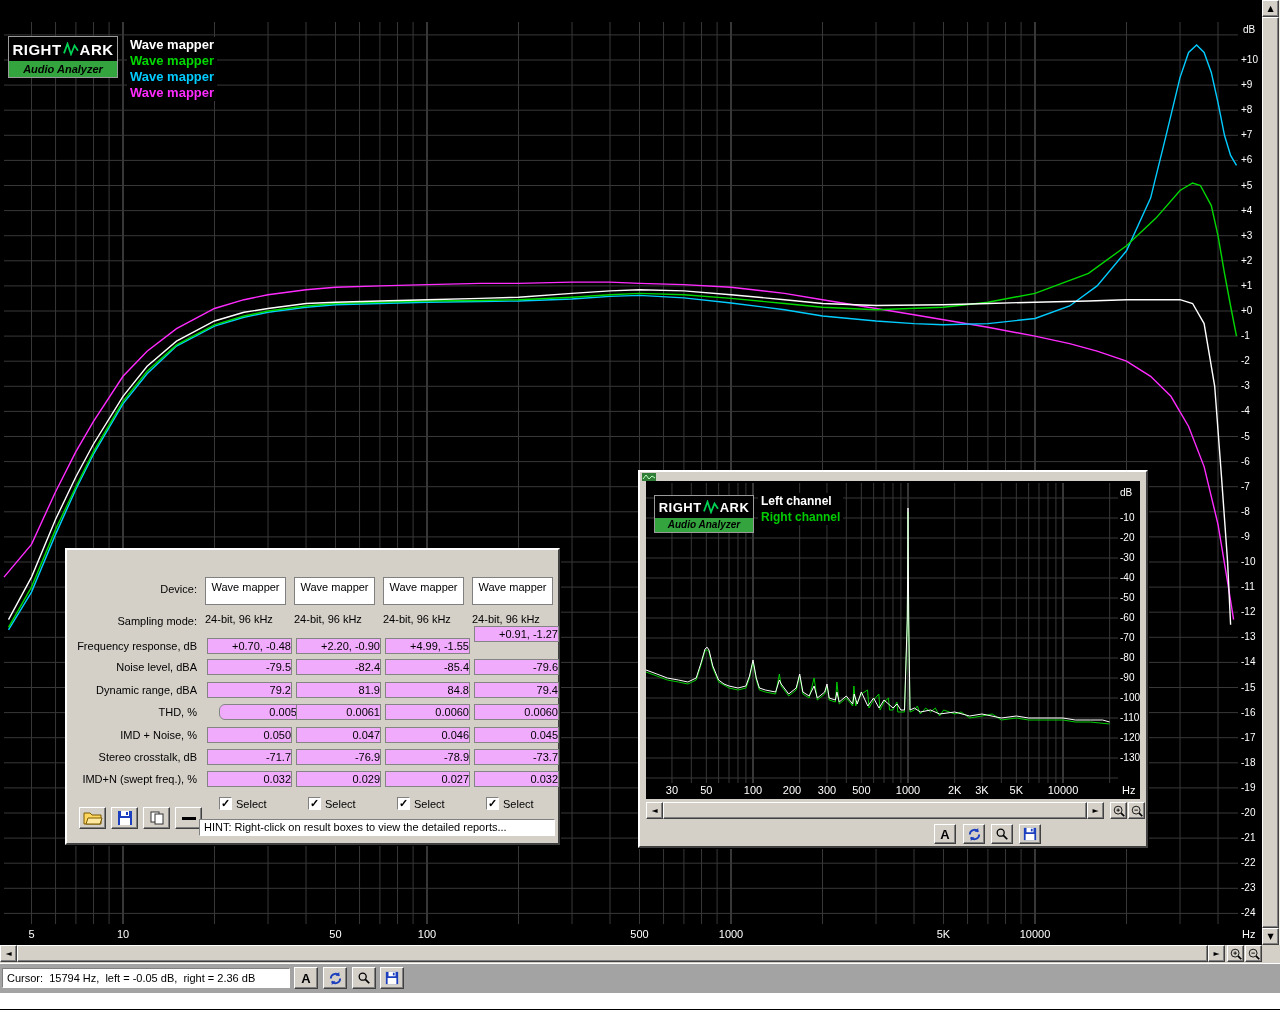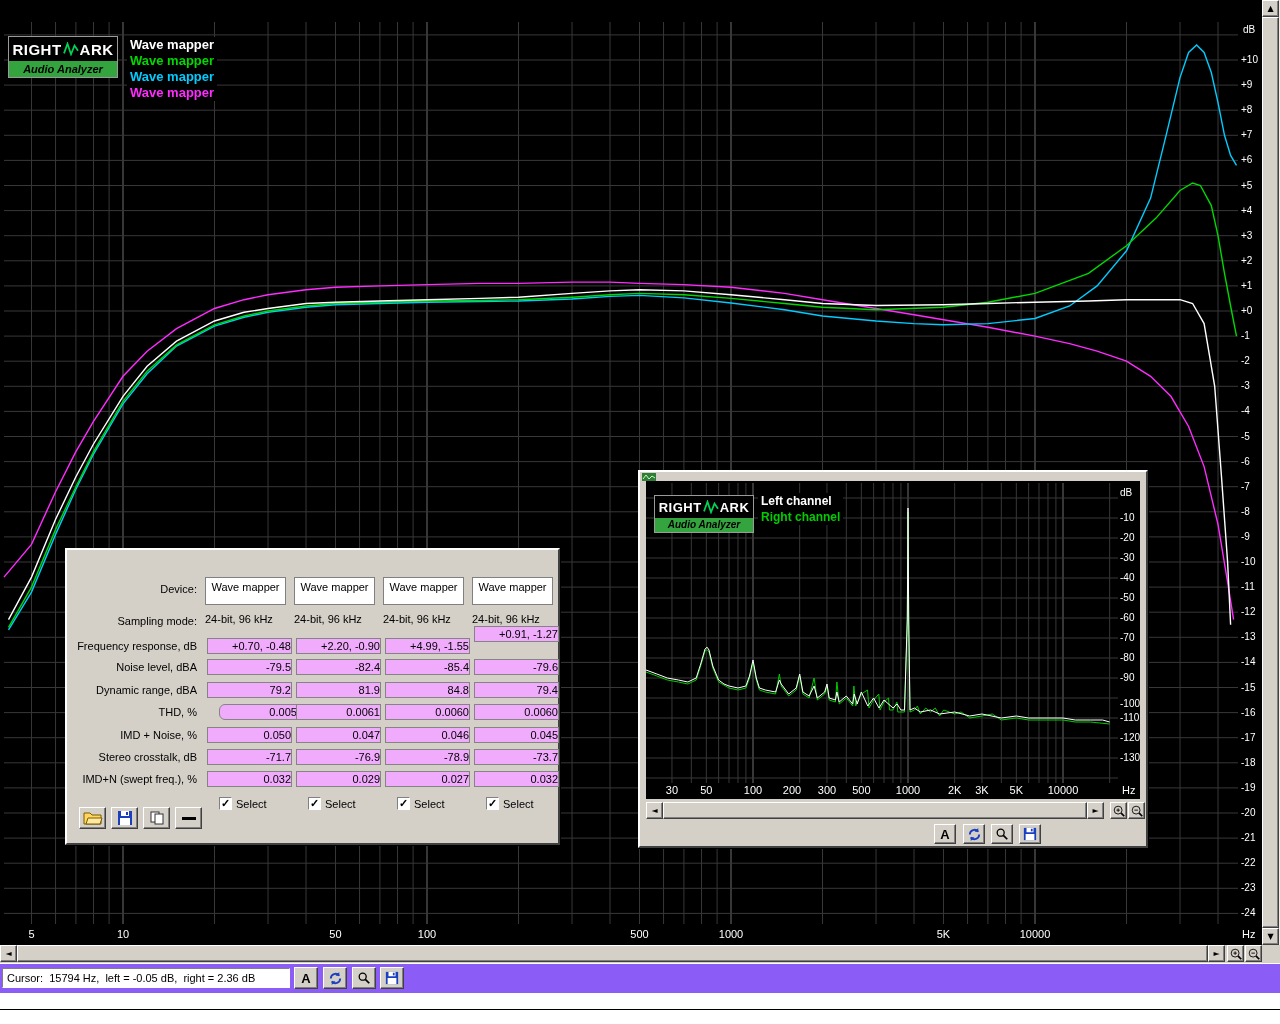--- a/index.html
+++ b/index.html
@@ -61,21 +61,21 @@
   
   .sb-btn{position:absolute;width:17px;height:17px;background:#d4d0c8;border:1px solid;border-color:#fff #404040 #404040 #fff;box-shadow:inset -1px -1px 0 #808080;font-family:"DejaVu Sans",sans-serif;font-size:8px;line-height:15px;text-align:center;color:#000}
   .sb-track{position:absolute;background:#f0ede4;height:17px}
   .sb-thumb{position:absolute;background:#d4d0c8;border:1px solid;border-color:#fff #404040 #404040 #fff;box-shadow:inset -1px -1px 0 #808080;height:17px}
   #main-hscroll{position:absolute;left:0;top:945px;width:1262px;height:18px;background:#d4d0c8;z-index:30}
   #main-vscroll{position:absolute;left:1262px;top:0;width:18px;height:945px;background:#f0ede4;z-index:30}
   #corner{position:absolute;left:1262px;top:945px;width:18px;height:18px;background:#d4d0c8;z-index:30}
   .zoom-btn{position:absolute;width:17px;height:17px}
 
   
-  #main-status{position:absolute;left:0;top:963px;width:1280px;height:30px;background:#8b5cf6;border-top:1px solid #fff;z-index:30}
+  #main-status{position:absolute;left:0;top:963px;width:1280px;height:30px;background:#a3a3a3;border-top:1px solid #fff;z-index:30}
   #main-status .btn,.sp-btn{width:24px;height:22px}
   #sp-status .btn{width:22px;height:20px}
 
   #page-divider{position:absolute;left:0;top:1009px;width:1280px;height:1px;background:#000}
 </style>
 </head>
 <body>
 
 <div id="stage">
 
@@ -307,20 +307,21 @@
       <button class="btn">
         <svg width="16" height="16" viewBox="0 0 16 16">
             <rect x="2" y="2" width="8" height="10" fill="#fff" stroke="#333"></rect>
             <rect x="6" y="4" width="8" height="10" fill="#fff" stroke="#333"></rect>
           </svg>
       </button>
       <button class="btn">
           <span class="minus-bar"></span>
         </button>
     </div>
+    <div id="tr-hint" class="sunken"><span>HINT: Right-click on result boxes to view the detailed reports...</span></div>
   </div>
 
   <div id="sp-window" class="win">
     <div id="sp-topstrip">
       <svg width="14" height="8" style="position:absolute;left:2px;top:1px">
           <rect width="14" height="8" fill="#2f7d36"></rect>
           <polyline points="1,6 4,2 7,6 10,3 13,5" fill="none" stroke="#bfffbf" stroke-width="1"></polyline>
         </svg>
     </div>
     <div id="sp-chart">
@@ -374,21 +375,21 @@
           <div class="axis-label" style="left: 474px; top: 6px;">dB</div>
           <div class="axis-label" style="left: 474px; top: 31px;">-10</div>
           <div class="axis-label" style="left: 474px; top: 51px;">-20</div>
           <div class="axis-label" style="left: 474px; top: 71px;">-30</div>
           <div class="axis-label" style="left: 474px; top: 91px;">-40</div>
           <div class="axis-label" style="left: 474px; top: 111px;">-50</div>
           <div class="axis-label" style="left: 474px; top: 131px;">-60</div>
           <div class="axis-label" style="left: 474px; top: 151px;">-70</div>
           <div class="axis-label" style="left: 474px; top: 171px;">-80</div>
           <div class="axis-label" style="left: 474px; top: 191px;">-90</div>
-          <div class="axis-label" style="left: 474px; top: 217px;">-100</div>
+          <div class="axis-label" style="left: 474px; top: 211px;">-100</div>
           <div class="axis-label" style="left: 474px; top: 231px;">-110</div>
           <div class="axis-label" style="left: 474px; top: 251px;">-120</div>
           <div class="axis-label" style="left: 474px; top: 271px;">-130</div>
           <div class="axis-label xlabel" style="left: 25.9538px; top: 303px;">30</div>
           <div class="axis-label xlabel" style="left: 60.3404px; top: 303px;">50</div>
           <div class="axis-label xlabel" style="left: 107px; top: 303px;">100</div>
           <div class="axis-label xlabel" style="left: 146px; top: 303px;">200</div>
           <div class="axis-label xlabel" style="left: 180.954px; top: 303px;">300</div>
           <div class="axis-label xlabel" style="left: 215.34px; top: 303px;">500</div>
           <div class="axis-label xlabel" style="left: 262px; top: 303px;">1000</div>

